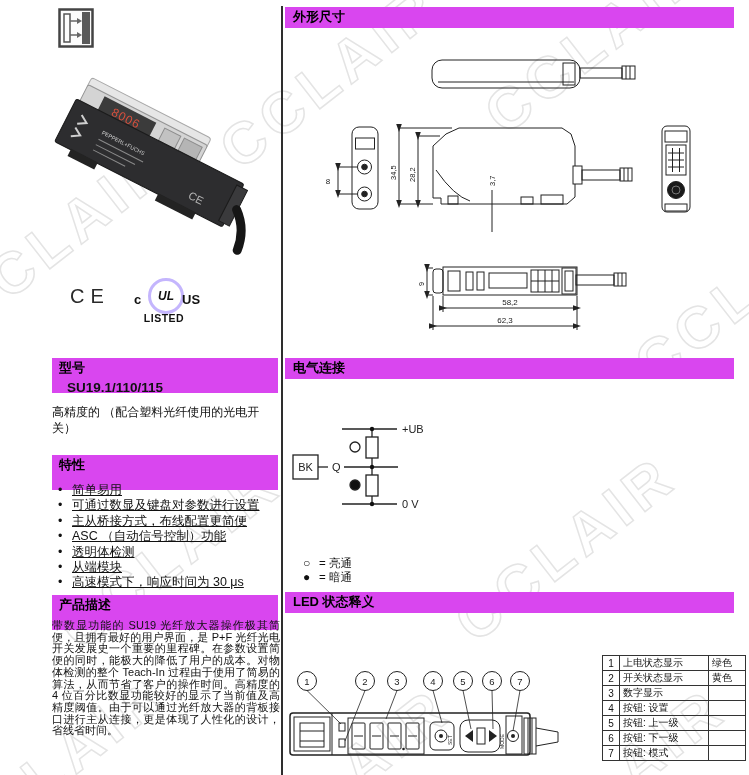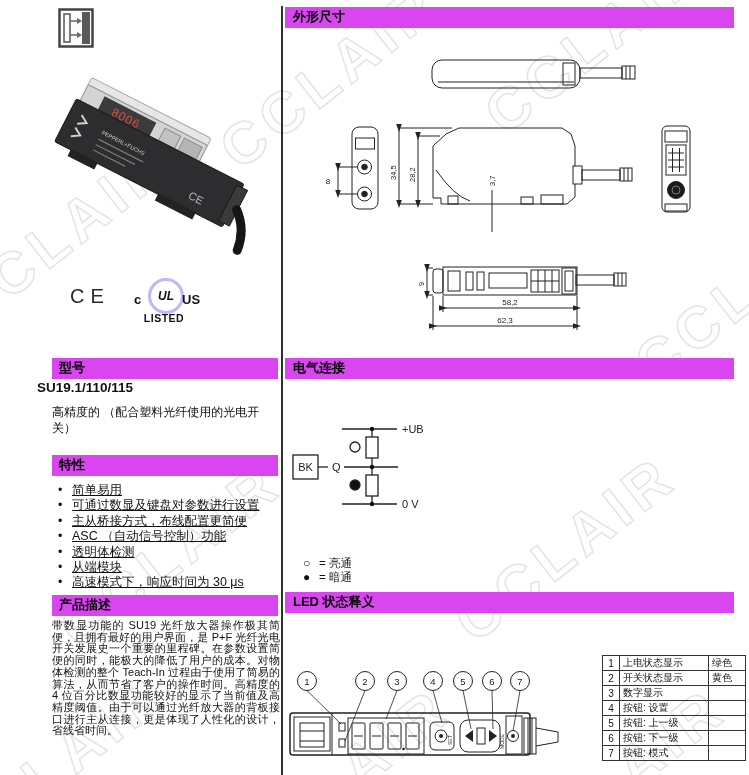--- a/index.html
+++ b/index.html
@@ -6,25 +6,25 @@
   body{width:749px;height:775px;background:#fff;position:relative;overflow:hidden;
        font-family:"Liberation Sans","DejaVu Sans",sans-serif;color:#111;}
   .abs{position:absolute;}
   
   .wm{position:absolute;font-size:58px;font-weight:bold;letter-spacing:7px;
       color:transparent;-webkit-text-stroke:1.5px #e4e4e4;white-space:nowrap;
       transform:translate(-50%,-50%) rotate(-38deg);pointer-events:none;user-select:none;}
   
   .bar{position:absolute;background:#d946ef;color:#000;font-weight:bold;font-size:13px;
        line-height:20px;padding-left:8px;box-sizing:border-box;}
-  .bar.left{left:52px;width:226px;height:21px;line-height:19px;padding-left:7px;}
+  .bar.left{left:52px;width:226px;height:35px;line-height:19px;padding-left:7px;}
   .bar.right{left:285px;width:449px;height:21px;}
   .divider{position:absolute;left:281px;top:6px;width:2px;height:769px;background:#2e2e2e;}
   
-  .model-name{position:absolute;left:37px;top:380px;width:226px;font-size:13.5px;font-weight:bold;}
+  .model-name{position:absolute;left:67px;top:380px;width:226px;font-size:13.5px;font-weight:bold;}
   .model-desc{position:absolute;left:52px;top:404px;width:228px;font-size:12px;line-height:16px;}
   .features{position:absolute;left:52px;top:483px;width:228px;margin:0;padding:0;list-style:none;
             font-size:12.5px;line-height:15.4px;}
   .features li{padding-left:20px;position:relative;text-decoration:underline;}
   .features li::before{content:"•";position:absolute;left:6px;}
   .desc{position:absolute;left:52px;top:620px;width:228px;font-size:11px;line-height:11.7px;
         text-align:justify;}
   
   .ce-mark{position:absolute;left:70px;top:285px;font-size:20px;letter-spacing:6px;color:#2a2a2a;}
   .ul-wrap{position:absolute;left:132px;top:276px;width:70px;height:48px;}

